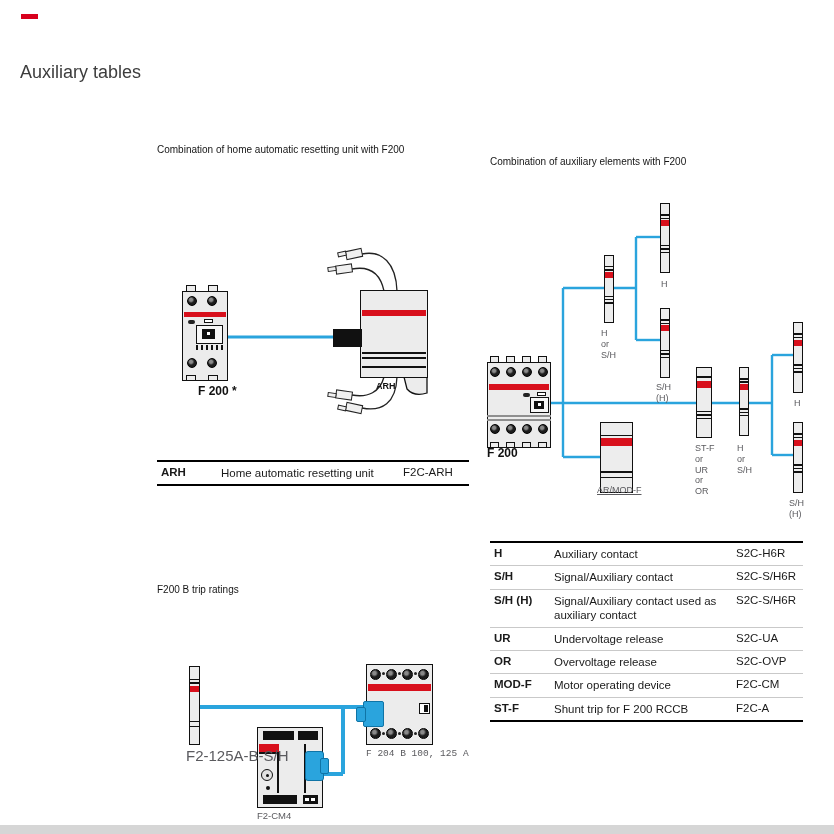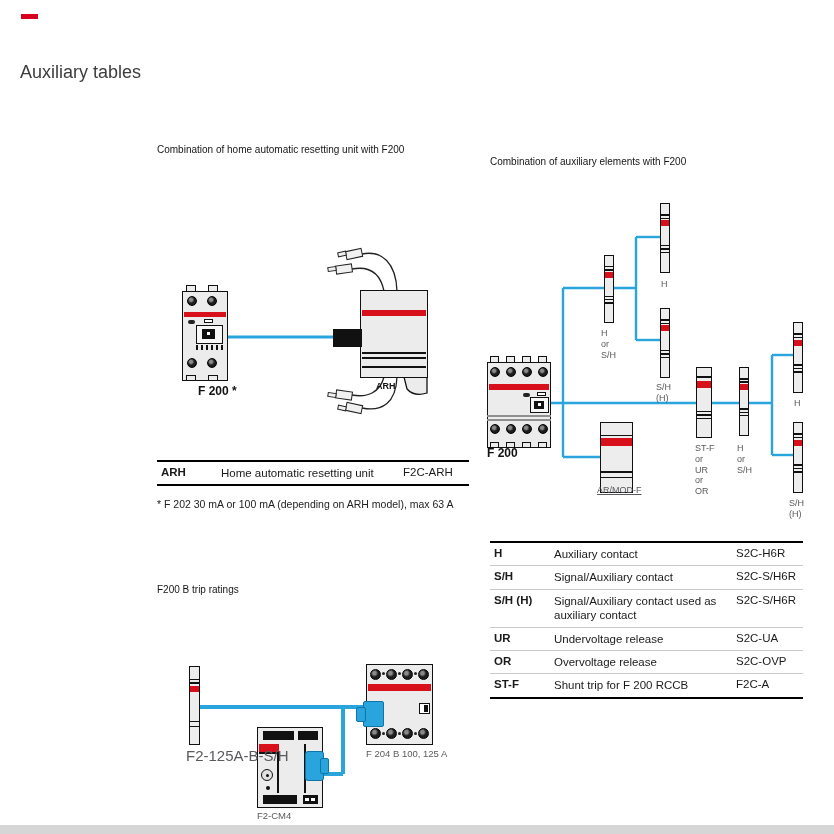--- a/index.html
+++ b/index.html
@@ -131,21 +131,20 @@
   <div class="dev" style="left:333px;top:329px;width:29px;height:18px;background:#111;z-index:3;"></div>
   <div class="smlbold" style="left:376px;top:381px;">ARH</div>
 
   <div class="tbl" style="left:157px;top:460px;width:312px;">
     <div class="row">
       <div class="c1">ARH</div>
       <div class="c2">Home automatic resetting unit</div>
       <div class="c3">F2C-ARH</div>
     </div>
   </div>
-  <div class="footnote" style="left:157px;top:498px;">* F 202 30 mA or 100 mA (depending on ARH model), max 63 A</div>
 
   <div class="dev" style="left:487px;top:356px;width:64px;height:92px;">
     <div class="part tab" style="left:3px;top:0;width:9px;height:8px;"></div>
     <div class="part tab" style="left:19px;top:0;width:9px;height:8px;"></div>
     <div class="part tab" style="left:35px;top:0;width:9px;height:8px;"></div>
     <div class="part tab" style="left:51px;top:0;width:9px;height:8px;"></div>
     <div class="part body" style="left:0;top:6px;width:64px;height:86px;"></div>
     <div class="part screw" style="left:3px;top:11px;width:10px;height:10px;"></div>
     <div class="part screw" style="left:19px;top:11px;width:10px;height:10px;"></div>
     <div class="part screw" style="left:35px;top:11px;width:10px;height:10px;"></div>
@@ -270,20 +269,25 @@
       <div class="c1">UR</div>
       <div class="c2">Undervoltage release</div>
       <div class="c3">S2C-UA</div>
     </div>
     <div class="row">
       <div class="c1">OR</div>
       <div class="c2">Overvoltage release</div>
       <div class="c3">S2C-OVP</div>
     </div>
     <div class="row">
+      <div class="c1">MOD-F</div>
+      <div class="c2">Motor operating device</div>
+      <div class="c3">F2C-CM</div>
+    </div>
+    <div class="row">
       <div class="c1">ST-F</div>
       <div class="c2">Shunt trip for F 200 RCCB</div>
       <div class="c3">F2C-A</div>
     </div>
   </div>
 
   <div class="aux" style="left:189px;top:666px;width:11px;height:79px;">
     <i class="l" style="top:15%"></i>
       <i class="l" style="top:20%"></i>
       <i class="r" style="top:25%;height:8%"></i>
@@ -307,21 +311,21 @@
     <div class="part screw" style="left:4px;top:64px;width:11px;height:11px;"></div>
     <div class="part screw" style="left:20px;top:64px;width:11px;height:11px;"></div>
     <div class="part screw" style="left:36px;top:64px;width:11px;height:11px;"></div>
     <div class="part screw" style="left:52px;top:64px;width:11px;height:11px;"></div>
     <div class="part tinydot" style="left:16px;top:68px;"></div>
     <div class="part tinydot" style="left:32px;top:68px;"></div>
     <div class="part tinydot" style="left:48px;top:68px;"></div>
   </div>
   <div class="plug" style="left:363px;top:701px;width:19px;height:24px;"></div>
   <div class="plug" style="left:356px;top:707px;width:8px;height:13px;"></div>
-  <div class="dlabel" style="left:366px;top:748px;font-size:9.5px;">F 204 B 100, 125 A</div>
+  <div class="dlabel" style="left:366px;top:748px;font-size:9.5px;font-family:Liberation Mono, monospace;">F 204 B 100, 125 A</div>
 
   <div class="dev" style="left:257px;top:727px;width:66px;height:81px;">
     <div class="part body" style="left:0;top:0;width:66px;height:81px;"></div>
     <div class="part blk" style="left:6px;top:4px;width:31px;height:9px;"></div>
     <div class="part blk" style="left:41px;top:4px;width:20px;height:9px;"></div>
     <div class="part stripe" style="left:1.6px;top:17px;width:20px;height:8px;"></div>
     <div class="part blkline" style="left:20px;top:25px;width:1.5px;height:41px;"></div>
     <div class="part blkline" style="left:47px;top:17px;width:1.5px;height:49px;"></div>
     <div class="part blkline" style="left:1.6px;top:25px;width:19px;height:1.5px;"></div>
     <div class="part" style="left:4px;top:42px;width:12px;height:12px;border:1.6px solid #111;border-radius:50%;background:#e2e2e2;"></div>

